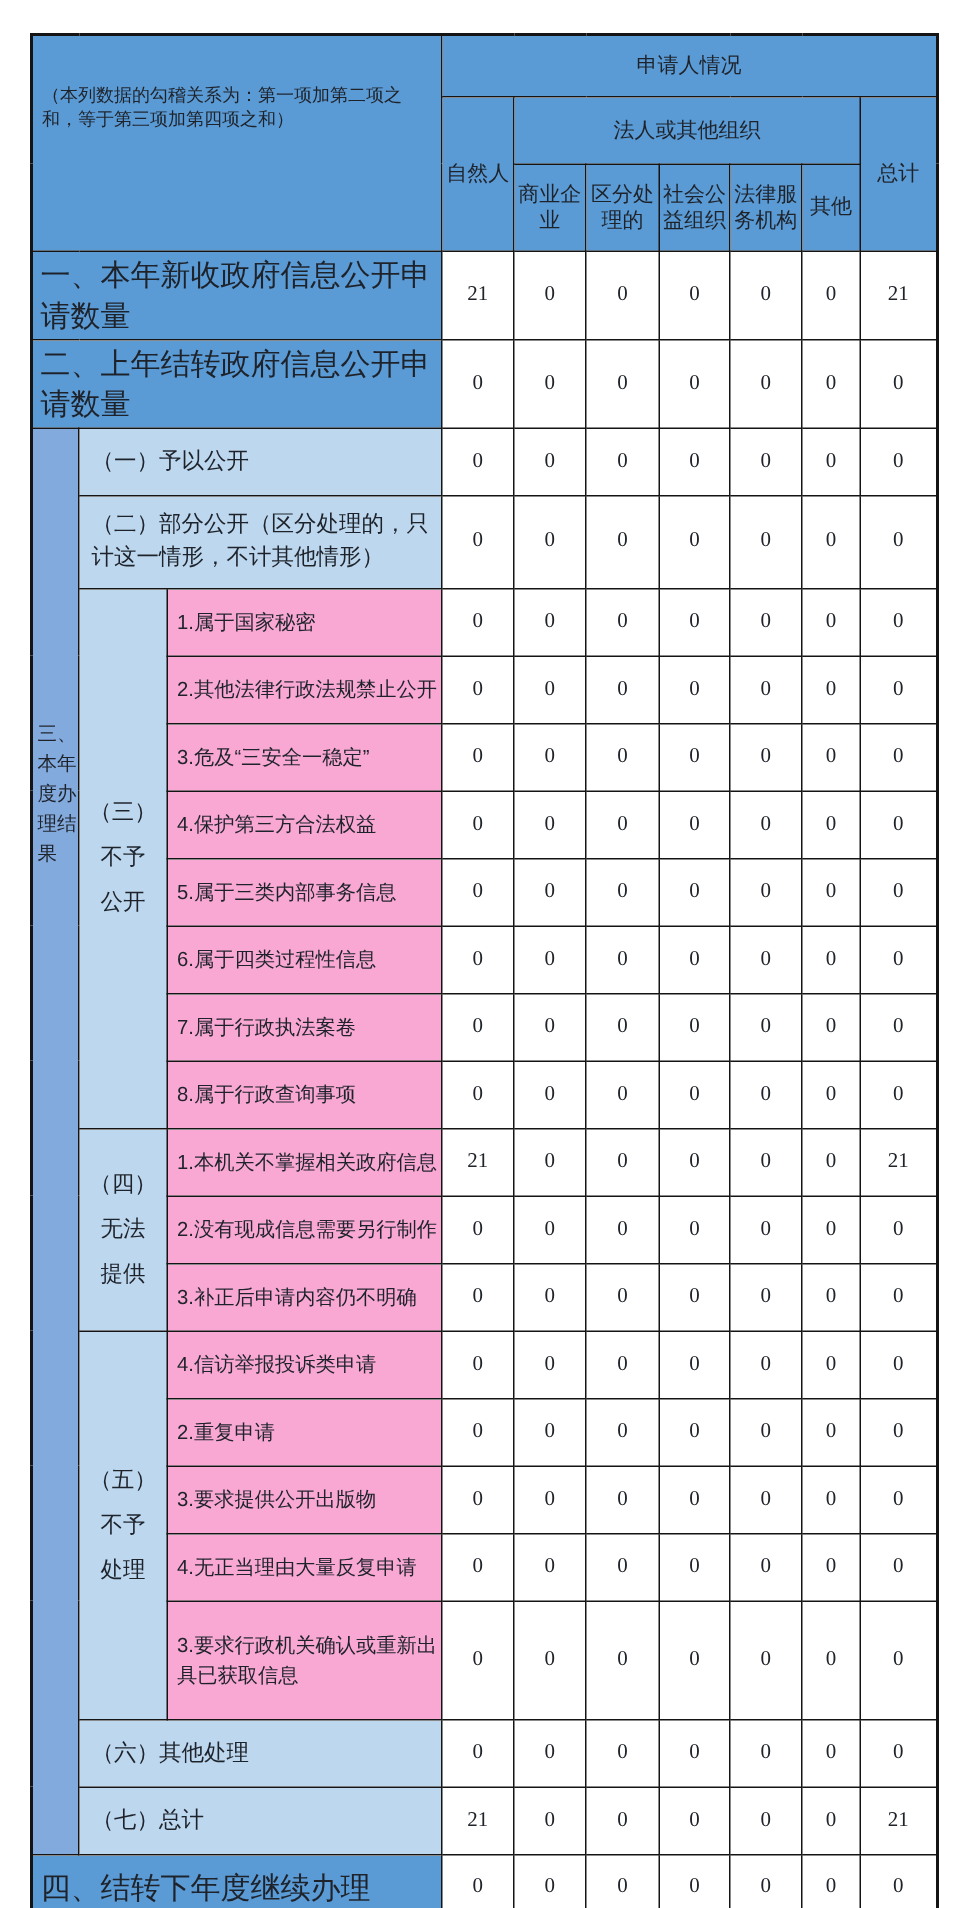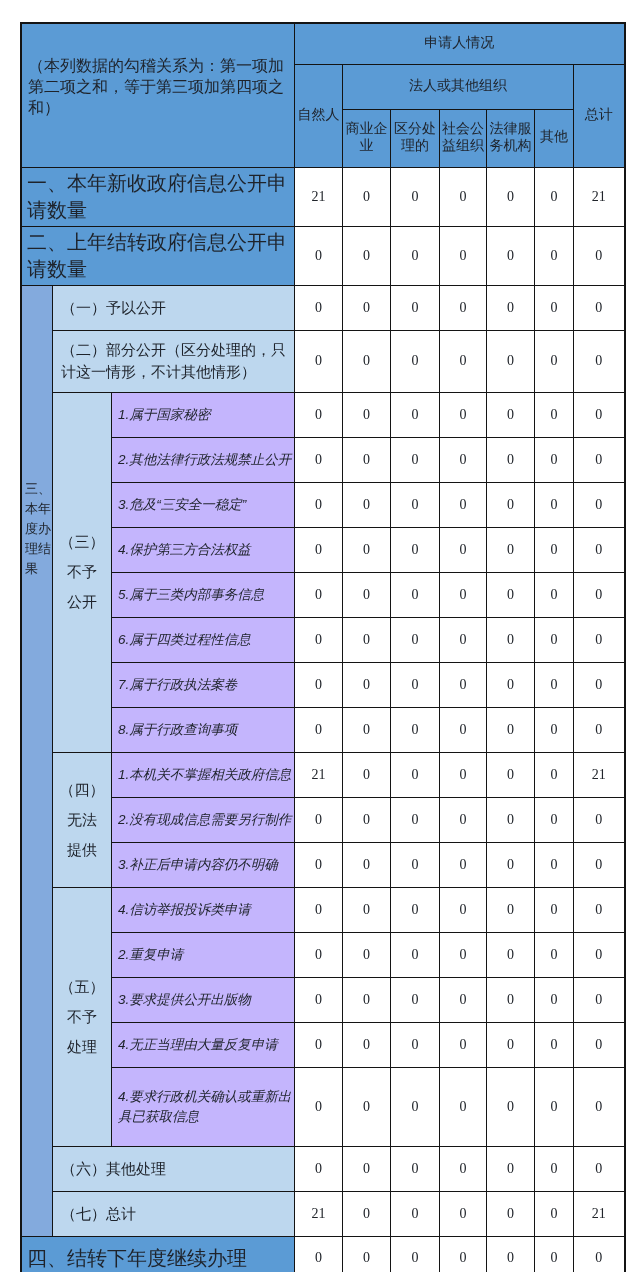--- a/index.html
+++ b/index.html
@@ -6,35 +6,35 @@
   body{
     width:637px;height:1272px;background:#ffffff;
     font-family:"Liberation Sans", sans-serif;color:#1e232b;
     overflow:hidden;
   }
   table{
     border-collapse:collapse;table-layout:fixed;
     margin:22px 0 0 20px;border:2px solid #141414;
   }
   td,th{border:1px solid #141414;overflow:hidden;}
-  th{font-weight:normal;font-family:Liberation Mono, monospace;}
+  th{font-weight:normal;}
   tr{height:45px;}
   tr.hr1{height:41px;}
   tr.hr2{height:45px;}
   tr.hr3{height:58px;}
   tr.h62{height:62px;margin-top:48px;}
   tr.h79{height:79px;}
   .hd{background:#5b9bd5;text-align:center;font-size:14px;padding:1px 2px;line-height:1.25;}
-  .remark{background:#5b9bd5;vertical-align:top;text-align:left;font-size:16px;padding:32px 4px 0 6px;line-height:1.3;}
+  .remark{background:#5b9bd5;vertical-align:top;text-align:left;font-size:12px;padding:32px 4px 0 6px;line-height:1.3;}
   .sec{background:#5b9bd5;text-align:left;font-size:20px;padding:2px 4px 2px 5px;}
   .col3{background:#83aadd;vertical-align:top;text-align:left;font-size:13px;line-height:1.55;padding:193px 1px 0 3px;white-space:pre-line;word-break:break-all;}
   .cat{background:#bdd7ee;font-size:15px;}
   .catC{text-align:center;vertical-align:middle;white-space:pre-line;line-height:2.0;padding:2px;}
   .catL{text-align:left;padding:3px 4px 3px 8px;line-height:1.45;}
-  .item{background:#c4b5fd;text-align:left;font-size:13.5px;padding:3px 2px 3px 6px;line-height:1.45;font-style:italic;}
+  .item{background:#f9a8d4;text-align:left;font-size:13.5px;padding:3px 2px 3px 6px;line-height:1.45;}
   .v{background:#ffffff;text-align:center;vertical-align:middle;font-family:"Liberation Serif", serif;font-size:14px;color:#20242a;}
 </style>
 </head>
 <body>
 
 <table>
   <colgroup>
     <col style="width:30px">
       <col style="width:59px">
       <col style="width:183px">
@@ -267,21 +267,21 @@
     <td class="item">4.无正当理由大量反复申请</td>
     <td class="v">0</td>
     <td class="v">0</td>
     <td class="v">0</td>
     <td class="v">0</td>
     <td class="v">0</td>
     <td class="v">0</td>
     <td class="v">0</td>
   </tr>
   <tr class="h79">
-    <td class="item">4.要求行政机关确认或重新出具已获取信息</td>
+    <td class="item">3.要求行政机关确认或重新出具已获取信息</td>
     <td class="v">0</td>
     <td class="v">0</td>
     <td class="v">0</td>
     <td class="v">0</td>
     <td class="v">0</td>
     <td class="v">0</td>
     <td class="v">0</td>
   </tr>
 
   <tr>

